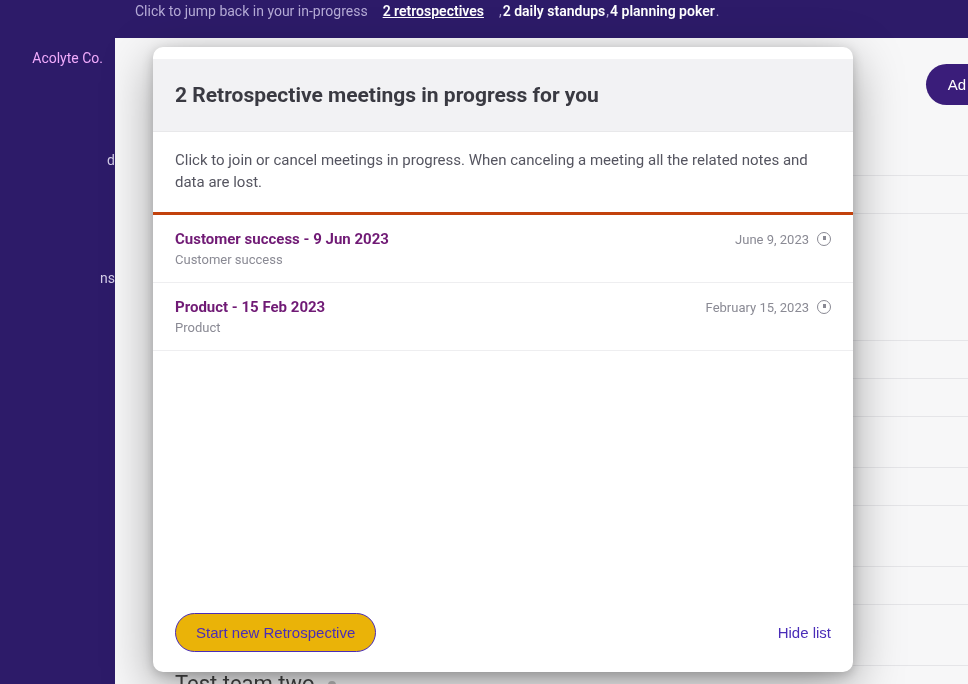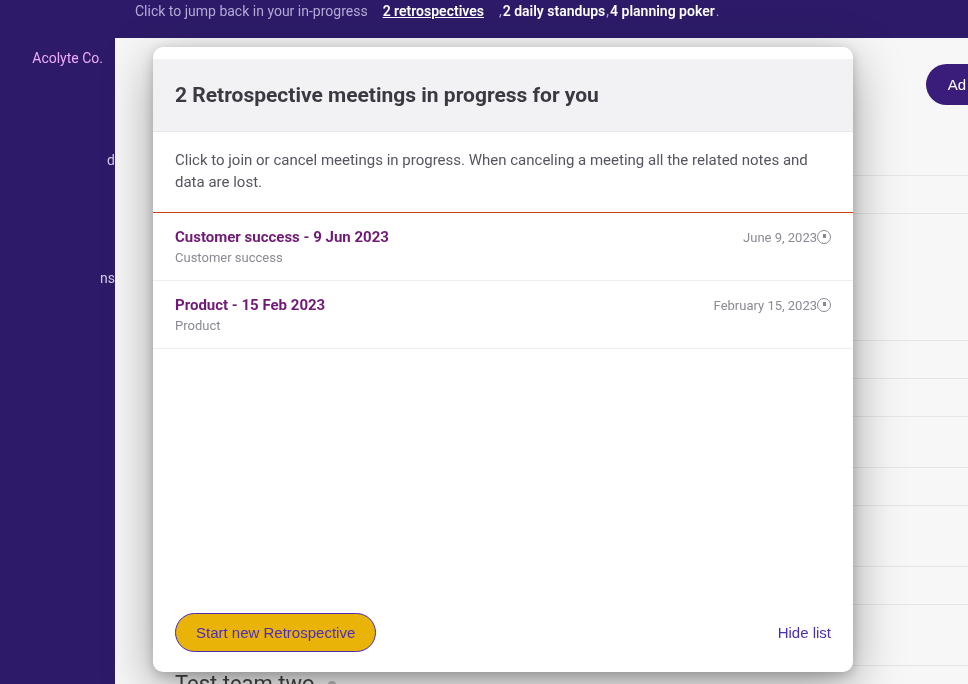--- a/index.html
+++ b/index.html
@@ -151,21 +151,21 @@
       font-size: 21px;
       font-weight: 700;
       color: #3a3a42;
     }
     
     .modal-desc {
       padding: 18px 22px;
       font-size: 15px;
       color: #555560;
       line-height: 1.45;
-      border-bottom: 1px solid #c2410c;
+      border-bottom: 3px solid #c2410c;
     }
     
     .meeting-list {
       flex: 1;
       overflow-y: auto;
     }
     
     .meeting-row {
       padding: 15px 22px;
       border-bottom: 1px solid #eeeef0;
@@ -187,20 +187,21 @@
     }
     
     .meeting-team {
       font-size: 13px;
       color: #8a8a94;
     }
     
     .meeting-right {
       display: flex;
       align-items: center;
+      gap: 8px;
       padding-top: 2px;
     }
     
     .meeting-date {
       font-size: 13px;
       color: #8a8a94;
     }
     
     .mini-icon {
       width: 14px;

